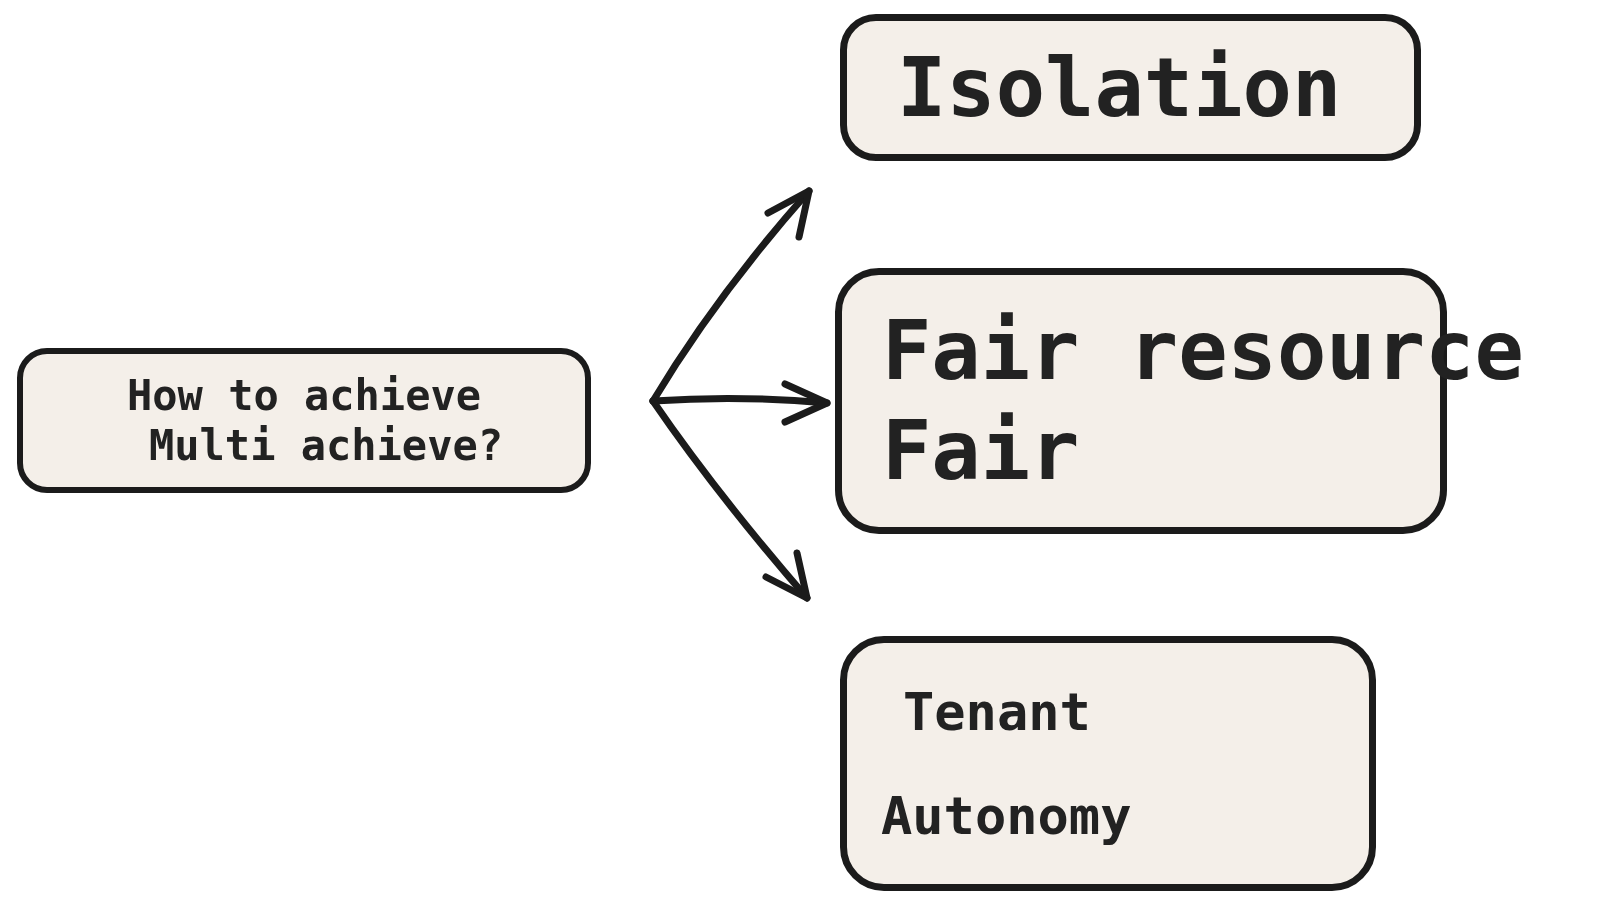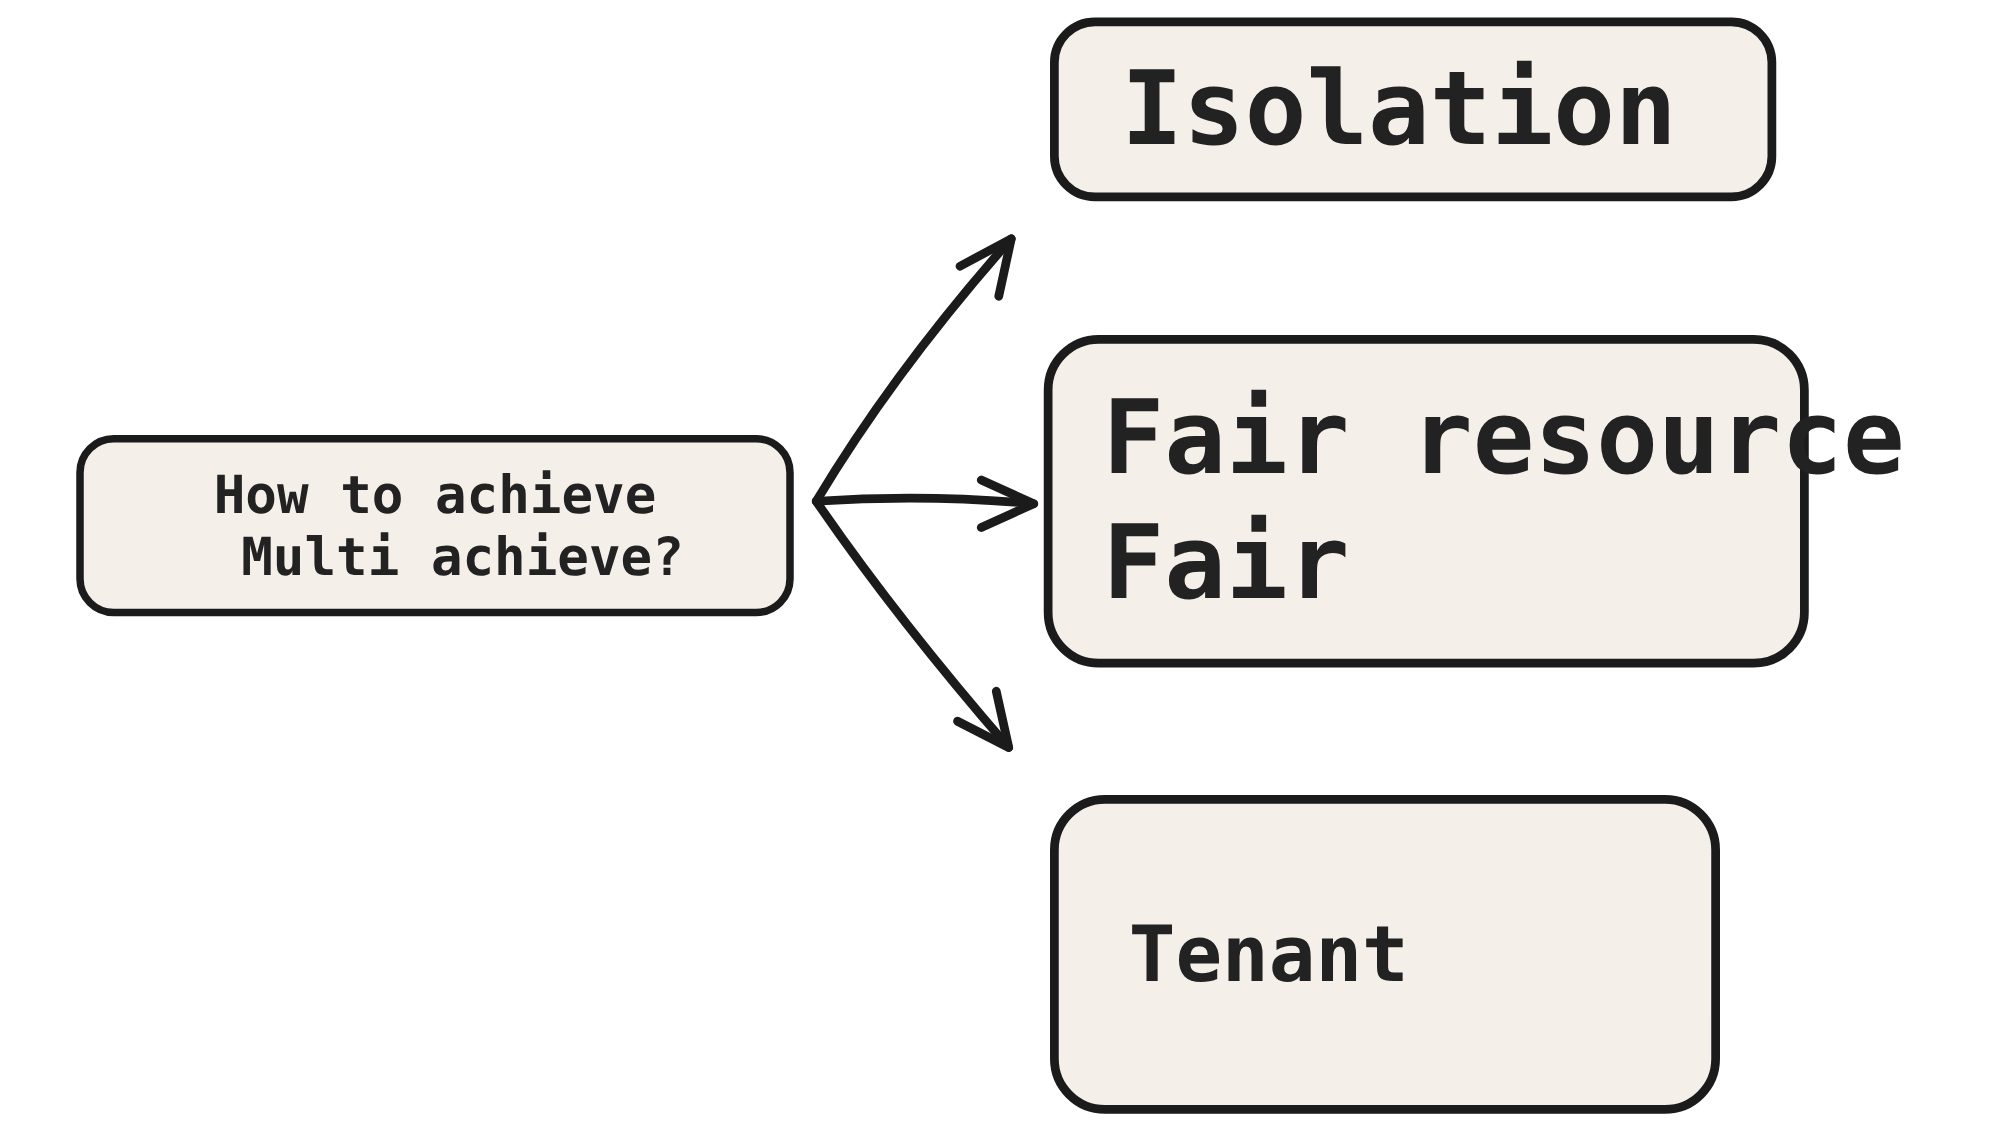--- a/index.html
+++ b/index.html
@@ -36,40 +36,39 @@
     text-align: left;
     white-space: pre;
   }
   .node .line { width: 100%; }
 
   #question-node {
     left: 17px; top: 348px; width: 574px; height: 145px;
     border-width: 6px; border-radius: 30px;
     font-size: 42px; line-height: 50px;
     text-align: center;
-    margin-left: 44px;
   }
   #question-node .l2 { padding-left: 44px; }
 
   #isolation-node {
     left: 840px; top: 14px; width: 581px; height: 147px;
     border-radius: 36px;
     font-size: 82px; line-height: 100px;
     padding-left: 50px;
   }
   #fair-node {
     left: 835px; top: 268px; width: 612px; height: 266px;
     border-radius: 44px;
     font-size: 82px; line-height: 100px;
     padding-left: 40px;
   }
   #tenant-node {
     left: 840px; top: 636px; width: 536px; height: 255px;
     border-radius: 44px;
-    font-size: 62px; line-height: 104px;
+    font-size: 52px; line-height: 104px;
     padding-left: 34px;
   }
   #tenant-node .l1 { padding-left: 22px; }
 </style>
 </head>
 <body>
 
 <div class="canvas">
 
   <svg class="arrows" width="1600" height="915" viewBox="0 0 1600 915">
@@ -96,15 +95,16 @@
     <div class="line l1">Isolation</div>
   </div>
 
   <div class="node" id="fair-node">
     <div class="line l1">Fair resource</div>
     <div class="line l2">Fair</div>
   </div>
 
   <div class="node" id="tenant-node">
     <div class="line l1">Tenant</div>
+    <div class="line l2">Autonomy</div>
   </div>
 
 </div>
 
 </body></html>

